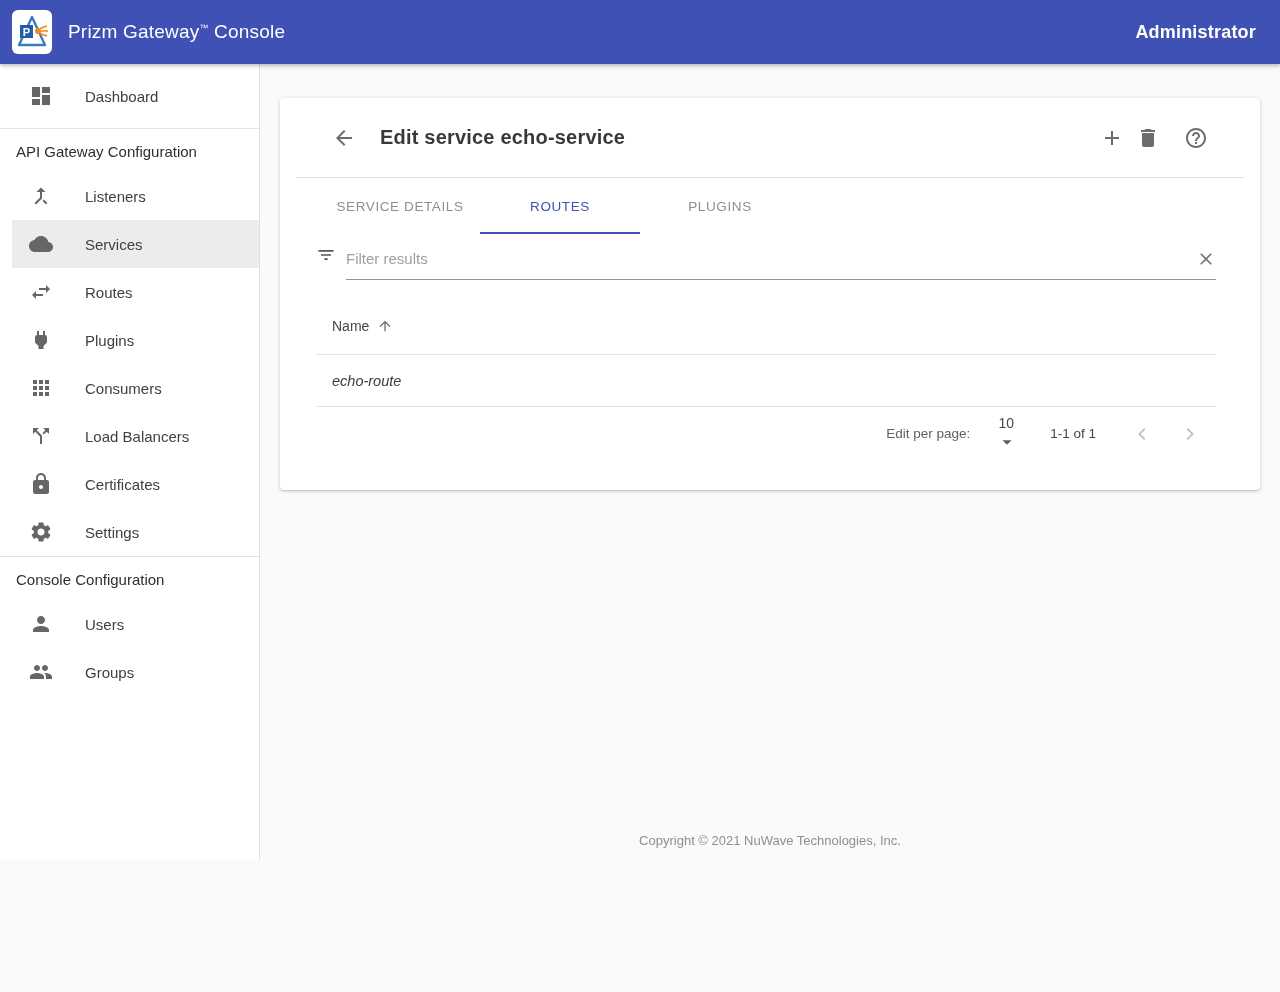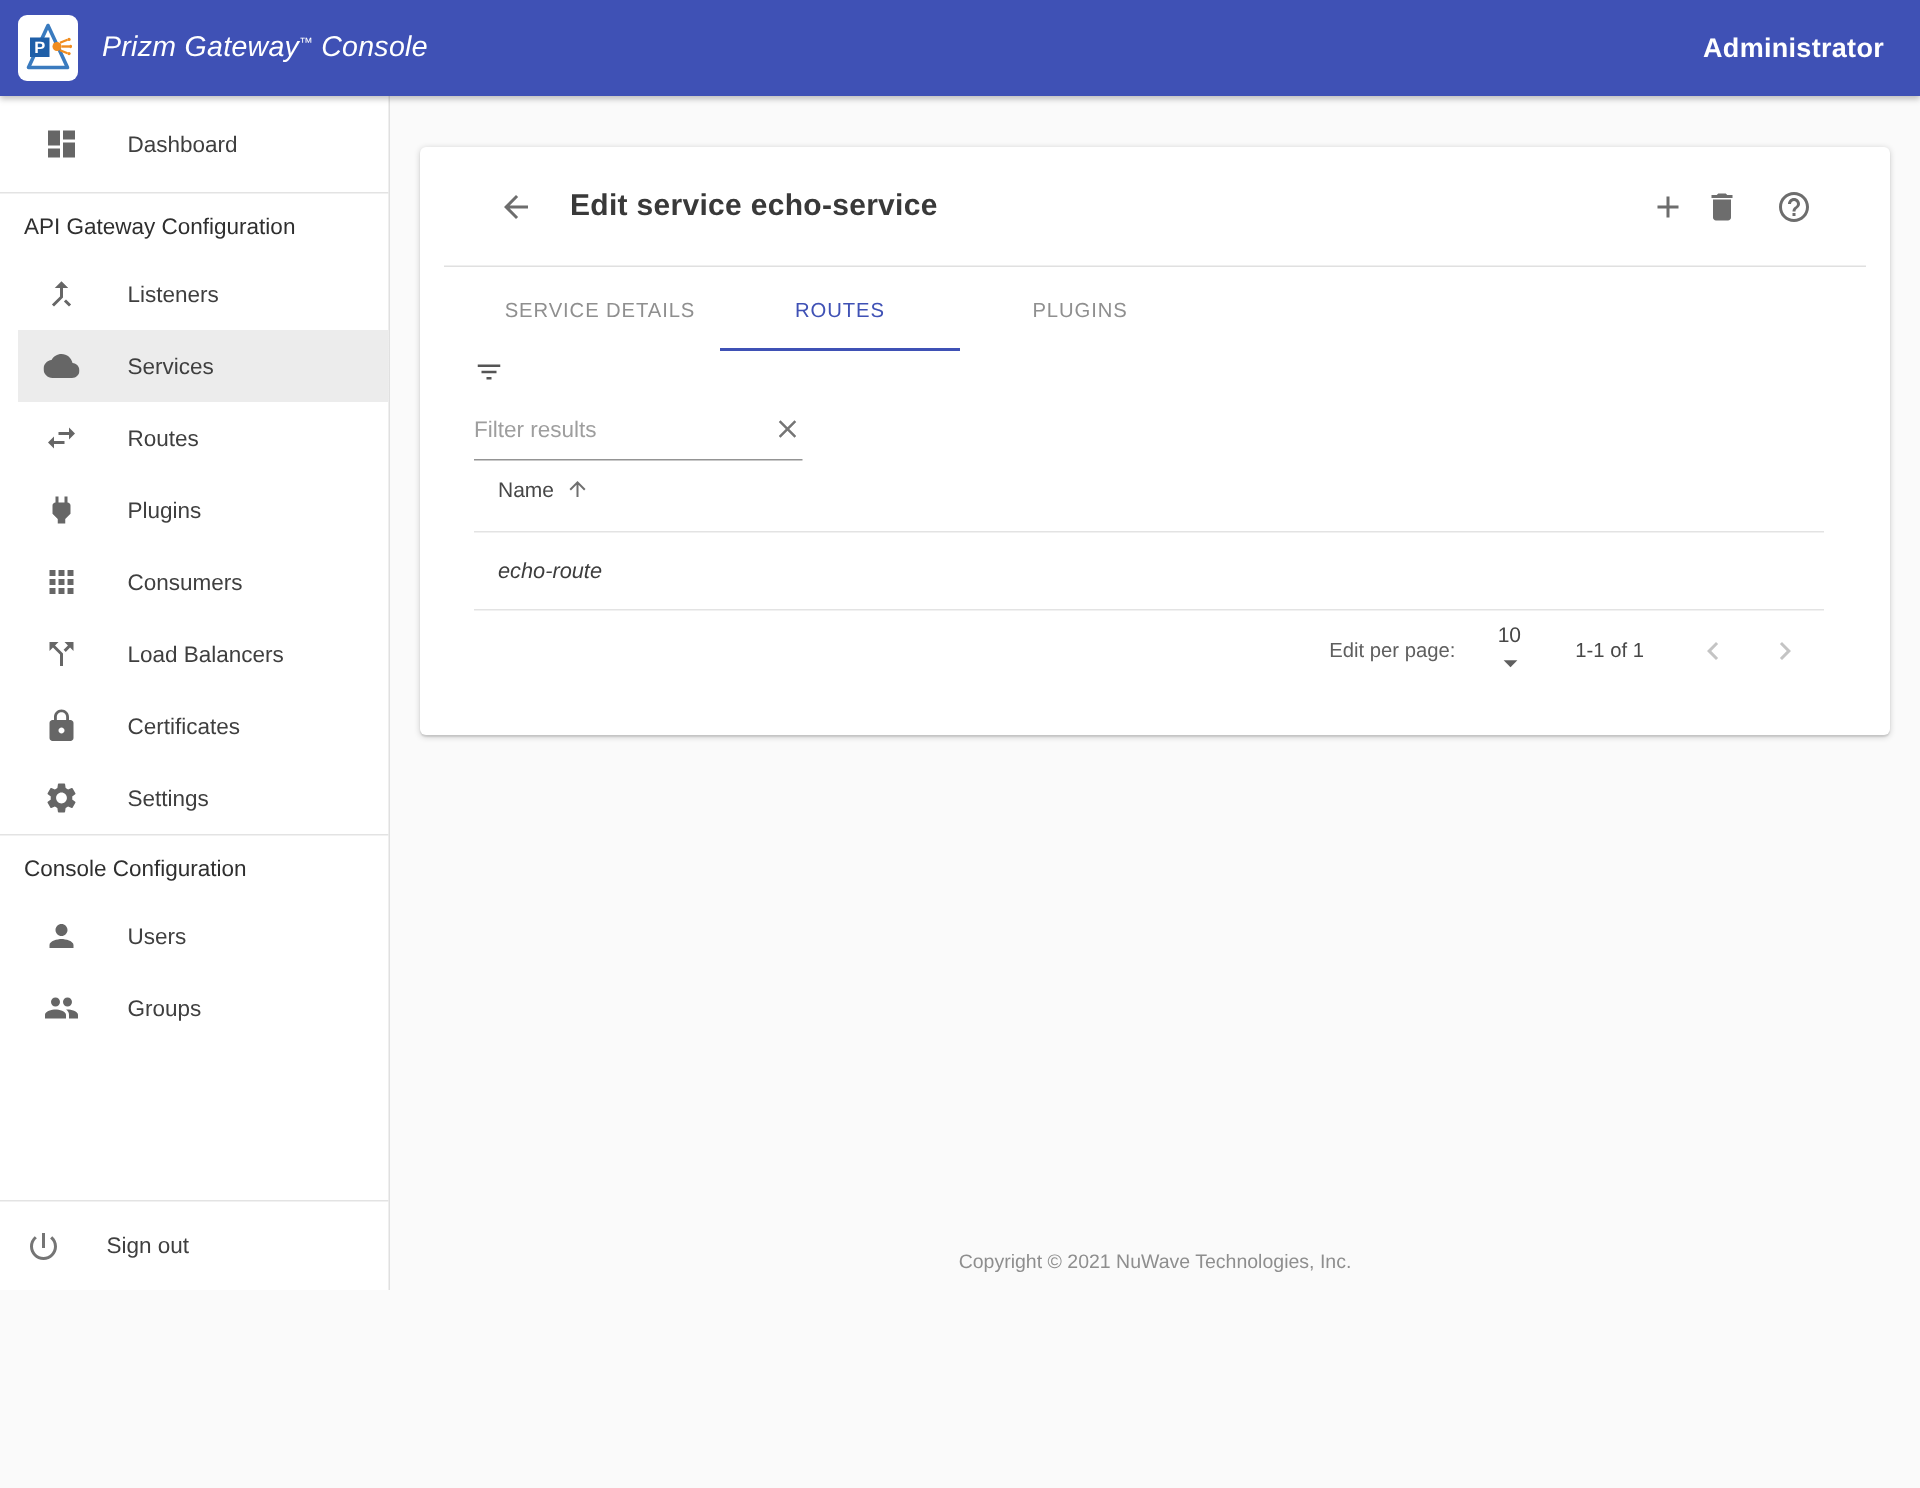--- a/index.html
+++ b/index.html
@@ -12,21 +12,21 @@
   
   .appbar {
     height:64px; background:#3f51b5; color:#fff;
     display:flex; align-items:center; padding:0 24px 0 12px;
     box-shadow:0 2px 4px rgba(0,0,0,.25); position:relative; z-index:5;
   }
   .logo-box {
     width:40px; height:44px; background:#fff; border-radius:6px;
     display:flex; align-items:center; justify-content:center; margin-right:16px;
   }
-  .app-title { font-size:19px; font-weight:500; letter-spacing:.2px;font-style:italic; }
+  .app-title { font-size:19px; font-weight:500; letter-spacing:.2px; }
   .app-title sup { font-size:9px; vertical-align:top; position:relative; top:2px; }
   .appbar-spacer { flex:1; }
   .appbar-user { font-size:18px; font-weight:600; letter-spacing:.2px;margin-left:27px; }
 
   
   .shell { display:flex; height:796px; }
 
   
   .sidebar {
     width:260px; background:#fff; border-right:1px solid #e0e0e0;
@@ -75,21 +75,21 @@
     width:160px; display:flex; align-items:center; justify-content:center;
     font-size:13.5px; font-weight:500; letter-spacing:.6px; color:#8f8f8f;
     cursor:pointer; position:relative;
   }
   .tab.active { color:#3f51b5; }
   .tab.active::after {
     content:""; position:absolute; left:0; right:0; bottom:0; height:2px; background:#3f51b5;
   }
 
   
-  .filter-row { display:flex; align-items:flex-start; padding:4px 44px 0 36px; height:52px;flex-direction:column; }
+  .filter-row { display:flex; align-items:center; padding:4px 44px 0 36px; height:52px; }
   .filter-lead-icon { width:20px; height:20px; color:#555; margin:0 10px 14px 0; }
   .filter-field {
     flex:1; display:flex; align-items:center;
     border-bottom:1px solid #949494; padding-bottom:6px;
   }
   .filter-input {
     flex:1; border:none; outline:none; font-size:15px; color:#3d3d3d;
     font-family:inherit; background:transparent; height:28px;
   }
   .filter-input::placeholder { color:#9e9e9e; }
@@ -252,31 +252,20 @@
         <span class="nav-icon">
           <svg viewBox="0 0 24 24" width="24" height="24" fill="currentColor">
               <path d="M16 11c1.66 0 2.99-1.34 2.99-3S17.66 5 16 5c-1.66 0-3 1.34-3 3s1.34 3 3 3zm-8 0c1.66 0 2.99-1.34 2.99-3S9.66 5 8 5C6.34 5 5 6.34 5 8s1.34 3 3 3zm0 2c-2.33 0-7 1.17-7 3.5V19h14v-2.5c0-2.33-4.67-3.5-7-3.5zm8 0c-.29 0-.62.02-.97.05 1.16.84 1.97 1.97 1.97 3.45V19h6v-2.5c0-2.33-4.67-3.5-7-3.5z"></path>
             </svg>
         </span>
         <span class="nav-label">Groups</span>
       </div>
 
     </nav>
 
-    <div class="sidebar-bottom">
-      <div class="divider"></div>
-      <div class="nav-item">
-        <span class="nav-icon">
-          <svg viewBox="0 0 24 24" width="24" height="24" fill="currentColor">
-              <path d="M13 3h-2v10h2V3zm4.83 2.17-1.42 1.42A6.92 6.92 0 0 1 19 12c0 3.87-3.13 7-7 7s-7-3.13-7-7c0-2.19 1.01-4.14 2.58-5.42L6.17 5.17A8.932 8.932 0 0 0 3 12c0 4.97 4.03 9 9 9s9-4.03 9-9c0-2.74-1.23-5.18-3.17-6.83z"></path>
-            </svg>
-        </span>
-        <span class="nav-label">Sign out</span>
-      </div>
-    </div>
   </aside>
 
   <main class="main">
     <div class="card">
 
       <div class="card-header">
         <button class="icon-btn">
           <svg viewBox="0 0 24 24" width="24" height="24" fill="currentColor">
               <path d="M20 11H7.83l5.59-5.59L12 4l-8 8 8 8 1.41-1.41L7.83 13H20v-2z"></path>
             </svg>

